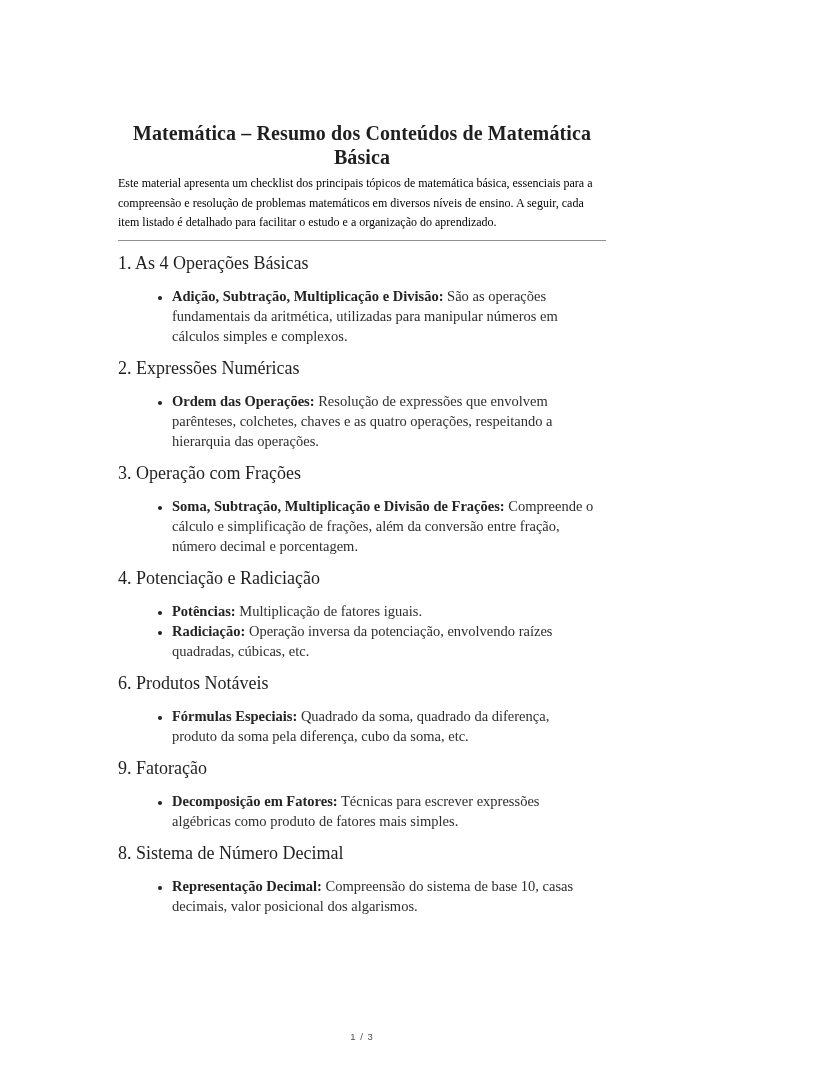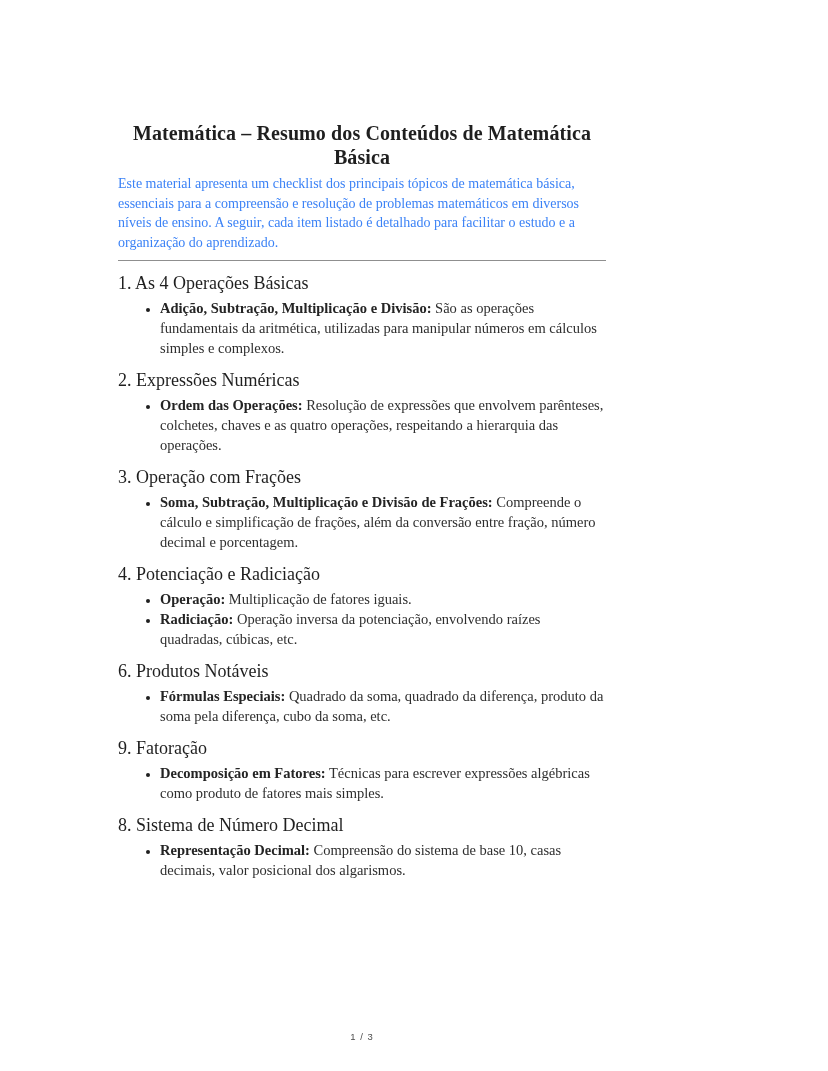--- a/index.html
+++ b/index.html
@@ -22,38 +22,38 @@
     margin: 0 0 5px 0;
     font-size: 20px;
     line-height: 1.18;
     font-weight: bold;
     text-align: center;
     color: #1f1f1f;
     letter-spacing: 0.1px;
   }
   .intro {
     margin: 0;
-    font-size: 14px;
+    font-size: 12px;
     line-height: 19.6px;
-    color: #3b82f6;
+    color: #000000;
   }
   .rule {
     border: none;
     border-top: 1.5px solid #8f8f8f;
     margin: 7px 0 0 0;
   }
   .topic-heading {
     margin: 12px 0 4px 0;
     font-size: 18px;
     line-height: 21px;
     font-weight: normal;
     color: #1f1f1f;
   }
   .topic-list {
-    margin: 0;
+    margin: 12px;
     padding-left: 42px;
     list-style: disc outside;
   }
   .topic-list li {
     font-size: 14.5px;
     line-height: 20px;
     color: #2e2e2e;
   }
   .topic-list li::marker {
     font-size: 12px;
@@ -101,21 +101,21 @@
   <section class="topic">
     <h2 class="topic-heading">3. Operação com Frações</h2>
     <ul class="topic-list">
   <li><span class="bullet-label">Soma, Subtração, Multiplicação e Divisão de Frações:</span> <span class="bullet-text">Compreende o cálculo e simplificação de frações, além da conversão entre fração, número decimal e porcentagem.</span></li>
 </ul>
   </section>
 
   <section class="topic">
     <h2 class="topic-heading">4. Potenciação e Radiciação</h2>
     <ul class="topic-list">
-  <li><span class="bullet-label">Operação:</span> <span class="bullet-text">Multiplicação de fatores iguais.</span></li>
+  <li><span class="bullet-label">Potências:</span> <span class="bullet-text">Multiplicação de fatores iguais.</span></li>
 
   <li><span class="bullet-label">Radiciação:</span> <span class="bullet-text">Operação inversa da potenciação, envolvendo raízes quadradas, cúbicas, etc.</span></li>
 </ul>
   </section>
 
 
   <section class="topic">
     <h2 class="topic-heading">6. Produtos Notáveis</h2>
     <ul class="topic-list">
   <li><span class="bullet-label">Fórmulas Especiais:</span> <span class="bullet-text">Quadrado da soma, quadrado da diferença, produto da soma pela diferença, cubo da soma, etc.</span></li>

